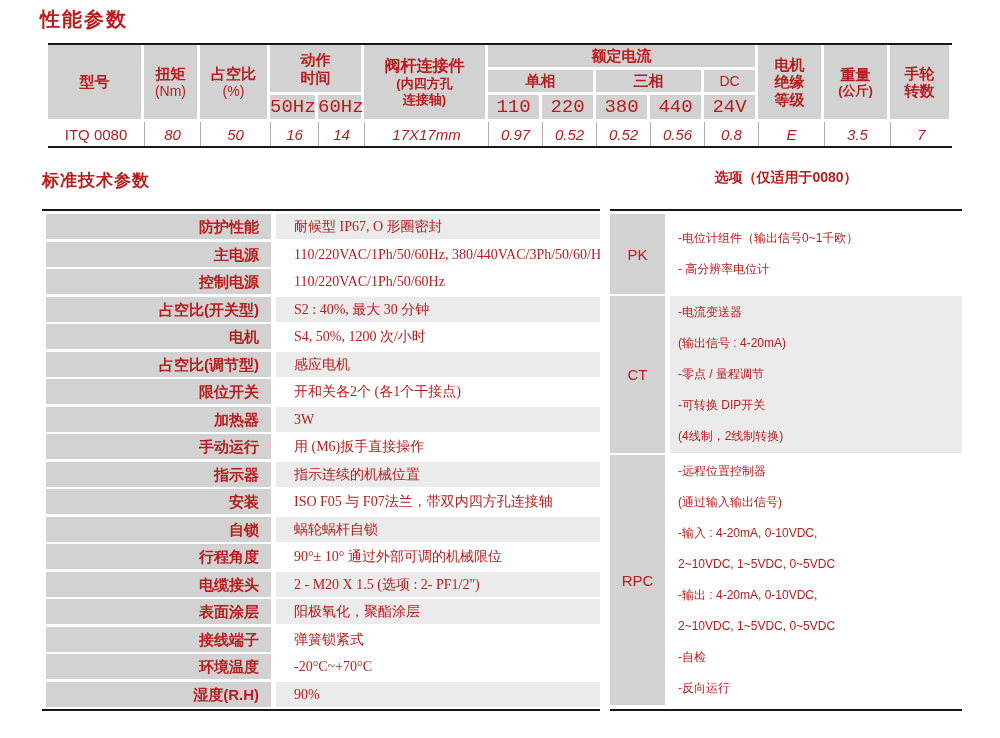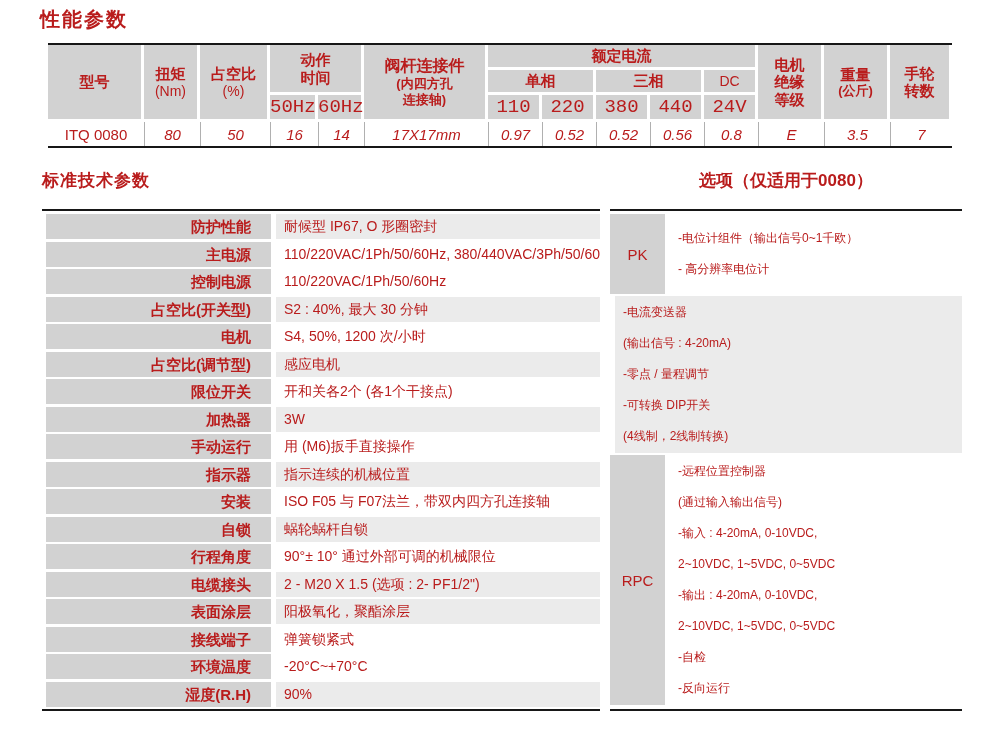--- a/index.html
+++ b/index.html
@@ -24,31 +24,31 @@
   table.perf th .th-line { display:block; }
   table.perf tr.h3 th { font-weight:normal; font-size:19px;font-family:Liberation Mono, monospace; }
   table.perf td {
     background:#fff; height:24px; text-align:center; vertical-align:middle;
     font-size:15px; padding:0;
   }
   table.perf td + td { border-left:1px solid #b0b0b0;font-style:italic; }
 
   
   .std-title { position:absolute; left:42px; top:169px; font-size:17px; font-weight:bold; letter-spacing:1px; }
-  .opt-title { position:absolute; left:610px; top:169px; width:352px; text-align:center; font-size:17px; font-weight:bold; }
+  .opt-title { position:absolute; left:610px; top:169px; width:352px; text-align:center; font-size:14px; font-weight:bold; }
 
   
   .std-wrap { position:absolute; left:42px; top:209px; width:558px;
     border-top:2.5px solid var(--rule,#171717); border-bottom:2.5px solid var(--rule,#171717); padding:3px 0 0 0; }
   .std-row { display:flex; height:25px; margin-bottom:2.5px; }
   .std-label { width:225px; margin-left:4px; background:var(--hdr,#d2d2d2);
-    text-align:right; padding-right:20px; font-weight:bold; font-size:15px; line-height:25px;
+    text-align:right; padding-right:12px; font-weight:bold; font-size:15px; line-height:25px;
     white-space:nowrap; overflow:hidden; }
   .std-gap { width:5px; }
-  .std-value { flex:1; font-size:14px; line-height:25px; padding-left:8px; white-space:nowrap; overflow:hidden; }
+  .std-value { flex:1; font-size:14px; line-height:25px; padding-left:18px; white-space:nowrap; overflow:hidden;font-family:Liberation Serif, serif; }
   .std-value.shaded { background:var(--shade,#ebebeb); }
 
   
   .opt-wrap { position:absolute; left:610px; top:209px; width:352px;
     border-top:2.5px solid var(--rule,#171717); border-bottom:2.5px solid var(--rule,#171717); padding:3px 0 2px 0; }
   .opt-row { display:flex; margin-bottom:2px; }
   .opt-code { width:55px; background:var(--hdr,#d2d2d2); display:flex; align-items:center; justify-content:center;
     font-size:15px; }
   .opt-gap { width:5px; }
   .opt-desc { flex:1; display:flex; flex-direction:column; justify-content:center; padding-left:8px; }
@@ -274,20 +274,21 @@
       <div class="opt-row r-pk">
         <div class="opt-code">PK</div>
         <div class="opt-gap"></div>
         <div class="opt-desc">
           <div class="opt-line">-电位计组件（输出信号0~1千欧）</div>
           <div class="opt-line">- 高分辨率电位计</div>
         </div>
       </div>
 
       <div class="opt-row r-ct">
+        <div class="opt-code">CT</div>
         <div class="opt-gap"></div>
         <div class="opt-desc shaded">
           <div class="opt-line">-电流变送器</div>
           <div class="opt-line">(输出信号 : 4-20mA)</div>
           <div class="opt-line">-零点 / 量程调节</div>
           <div class="opt-line">-可转换 DIP开关</div>
           <div class="opt-line">(4线制，2线制转换)</div>
         </div>
       </div>
 

